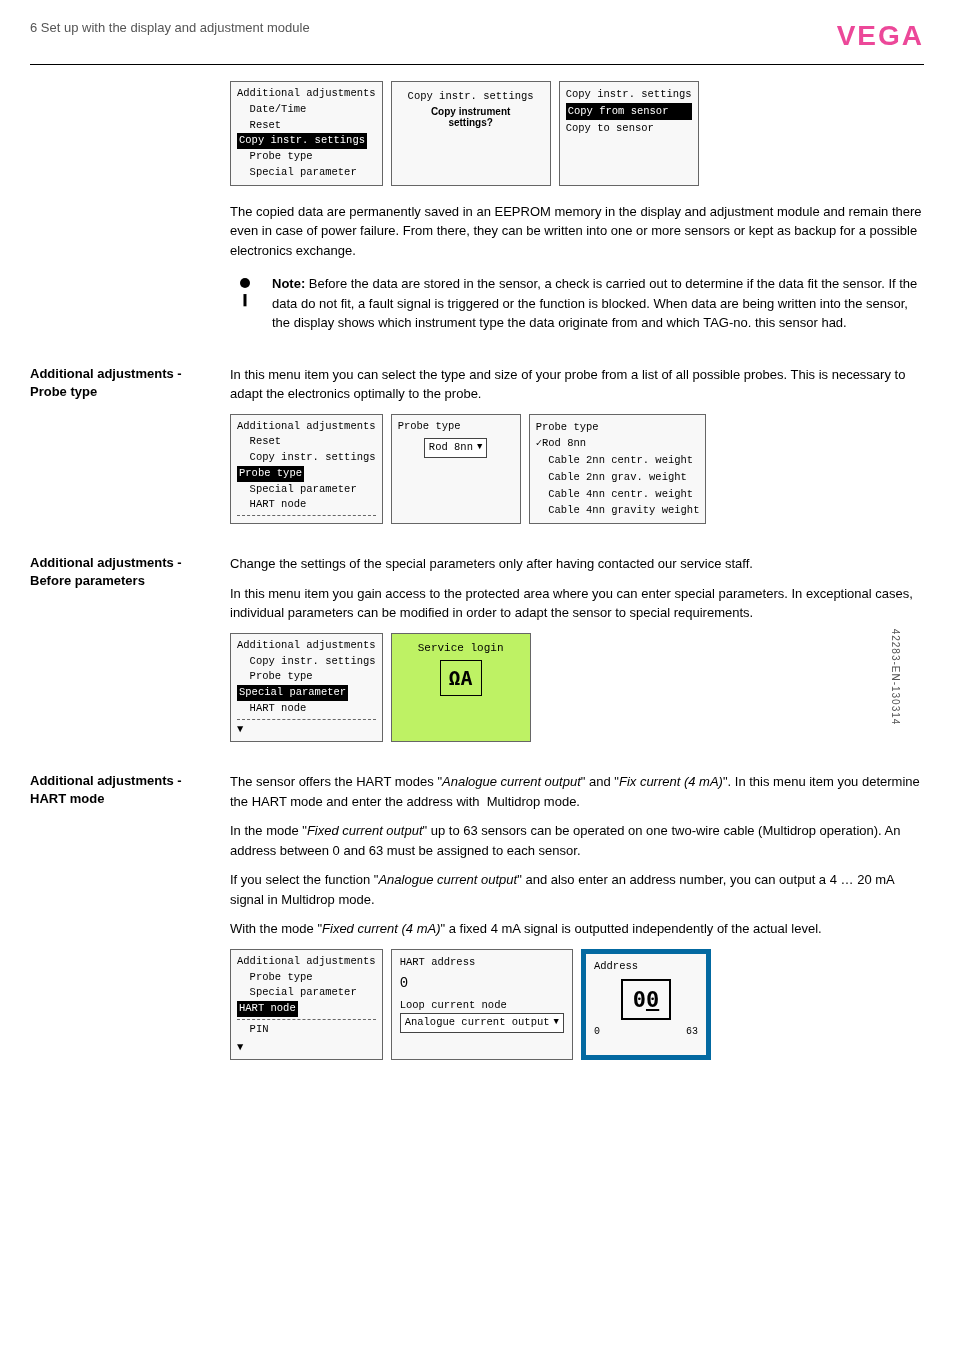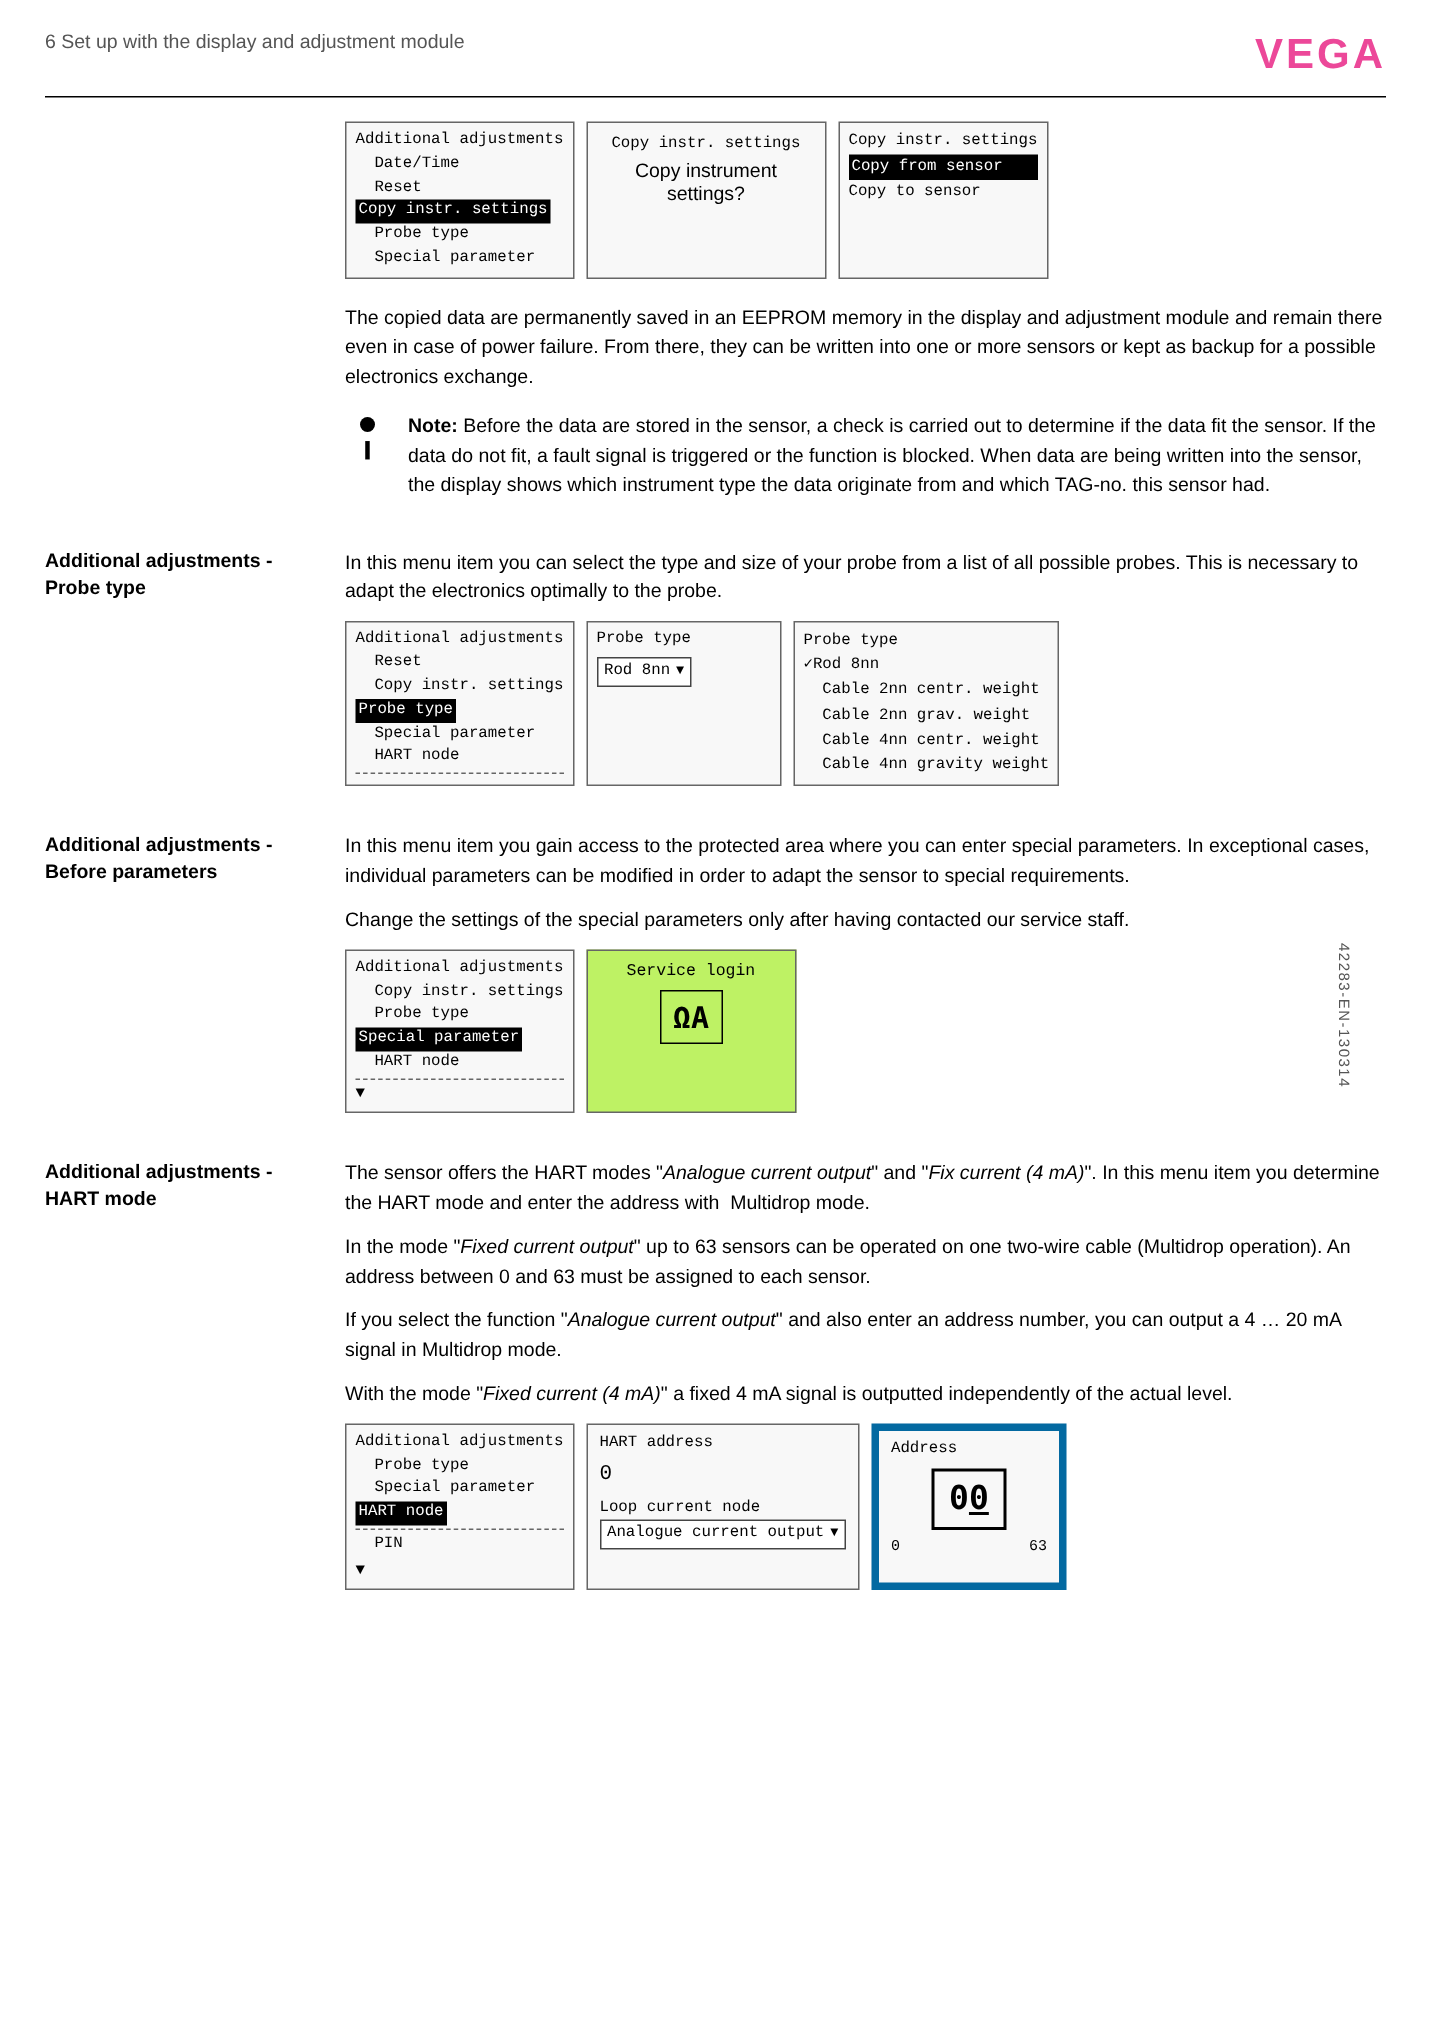--- a/index.html
+++ b/index.html
@@ -98,22 +98,22 @@
       min-width: 160px;
       text-align: center;
     }
     .ui-box-middle .title {
       font-size: 10.5px;
       font-family: 'Courier New', monospace;
       display: block;
       margin-bottom: 4px;
     }
     .ui-box-middle .big-text {
-      font-size: 13px;
-      font-weight: normal;
+      font-size: 10px;
+      font-weight: bold;
       display: block;
     }
 
     .menu-item-selected {
       background: #000;
       color: #fff;
       display: inline-block;
       padding: 0 2px;
     }
 
@@ -381,21 +381,21 @@
             <div>&nbsp;&nbsp;Reset</div>
             <div>&nbsp;&nbsp;Copy instr. settings</div>
             <div class="menu-item-selected">Probe type</div>
             <div>&nbsp;&nbsp;Special parameter</div>
             <div>&nbsp;&nbsp;HART node</div>
             <div style="border-top:1px dashed #666; margin: 2px 0;"></div>
           </div>
 
           <div class="ui-box" style="min-width:130px;">
             <div>Probe type</div>
-            <div class="dropdown-row" style="margin-top: 4px;">
+            <div class="dropdown-row" style="margin-top: 4px; justify-content: center;">
               <div class="dropdown-box">
                 <span>Rod 8nn</span>
                 <span class="dropdown-arrow">▼</span>
               </div>
             </div>
           </div>
 
           <div class="probe-right-box">
             <div>Probe type</div>
             <div>✓Rod 8nn</div>
@@ -407,22 +407,22 @@
         </div>
       </div>
     </div>
 
     <div class="section-row">
       <div class="section-label">
         <strong>Additional adjustments -</strong>
         <strong>Before parameters</strong>
       </div>
       <div class="section-content">
+        <p style="margin-bottom:10px;">Change the settings of the special parameters only after having contacted our service staff.</p>
         <p style="margin-bottom:10px;">In this menu item you gain access to the protected area where you can enter special parameters. In exceptional cases, individual parameters can be modified in order to adapt the sensor to special requirements.</p>
-        <p style="margin-bottom:10px;">Change the settings of the special parameters only after having contacted our service staff.</p>
 
         <div class="probe-screens">
 
           <div class="ui-box">
             <div>Additional adjustments</div>
             <div>&nbsp;&nbsp;Copy instr. settings</div>
             <div>&nbsp;&nbsp;Probe type</div>
             <div class="menu-item-selected">Special parameter</div>
             <div>&nbsp;&nbsp;HART node</div>
             <div style="border-top:1px dashed #666; margin:2px 0;"></div>

